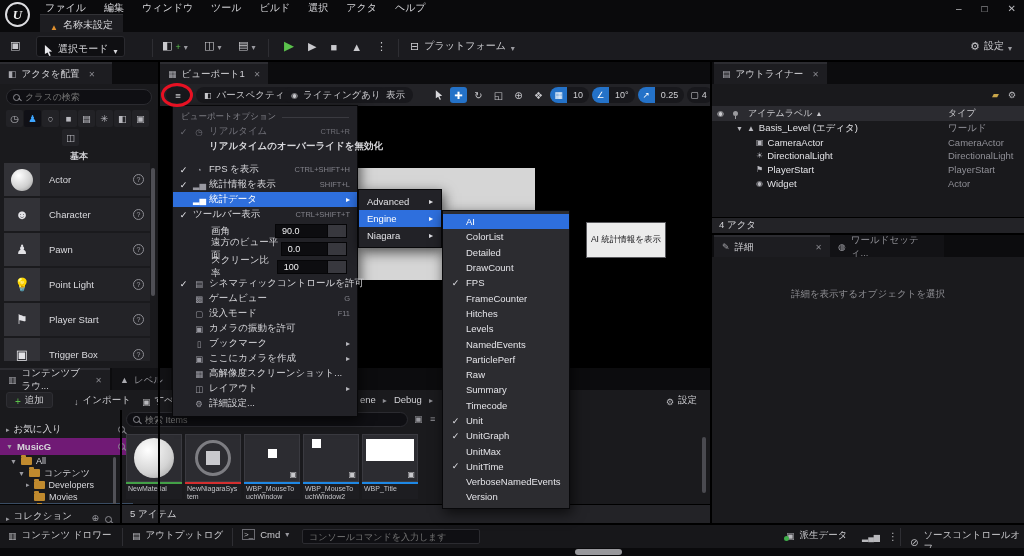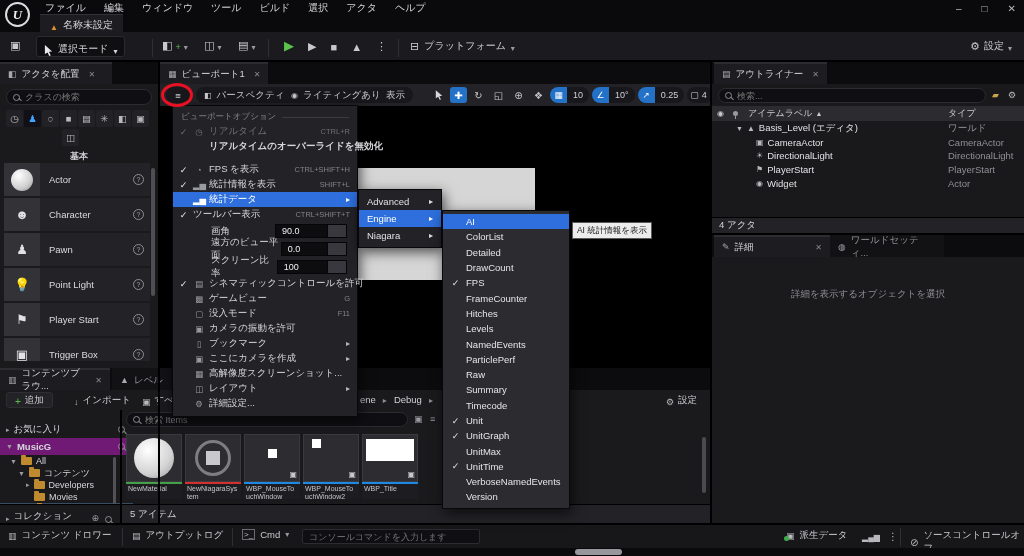--- a/index.html
+++ b/index.html
@@ -289,24 +289,20 @@
   </div>
 
   <div class="abs tabbar" style="left:712px;top:62px;width:312px;height:22px">
     <div class="ptab" style="margin-left:2px">
       <span class="pic">▤</span>
       <span>アウトライナー</span>
       <span class="px">✕</span>
     </div>
   </div>
   <div class="abs" style="left:712px;top:84px;width:312px;height:149px;background:#19191c">
-    <div class="abs sbox" style="left:6px;top:4px;width:268px;height:15px">
-      <span class="mag"></span>
-      <input placeholder="検索..." style="">
-    </div>
     <span class="abs" style="left:280px;top:6px;font-size:9px;color:#c9a64a">▰</span>
     <span class="abs" style="left:296px;top:6px;font-size:9px;color:#b8b8bc">⚙</span>
     <div class="abs ohdr" style="left:0;top:22px;width:312px;height:15px">
       <span style="margin-left:5px;font-size:8px">◉</span>
       <span class="pin" style="margin-left:9px"></span>
       <span style="margin-left:10px">アイテムラベル</span>
       <span style="font-size:7px;margin-left:3px">▲</span>
       <span style="position:absolute;left:236px">タイプ</span>
     </div>
     <div class="abs" style="left:0;top:38px;width:312px">
@@ -691,21 +687,21 @@
     <div class="m3i">
         <span class="chk"></span>
         <span>VerboseNamedEvents</span>
       </div>
     <div class="m3i">
         <span class="chk"></span>
         <span>Version</span>
       </div>
   </div>
 
-  <div class="abs tooltip" style="left:572px;top:222px;width:80px;height:17px;z-index:90">
+  <div class="abs tooltip" style="left:586px;top:222px;width:80px;height:36px;z-index:90">
     <span>AI 統計情報を表示</span>
   </div>
 
   <div class="abs annot" style="left:161px;top:83px;width:32px;height:24px;z-index:80"></div>
 
   <div class="abs" style="left:0;top:523px;width:1024px;height:2px;background:#000"></div>
   <div class="abs" style="left:0;top:525px;width:1024px;height:23px;background:#17171a">
     <div class="abs stbtn" style="left:8px;top:4px">
       <span style="font-size:9px;color:#b8b8bc">▥</span>
       <span>コンテンツ ドロワー</span>

